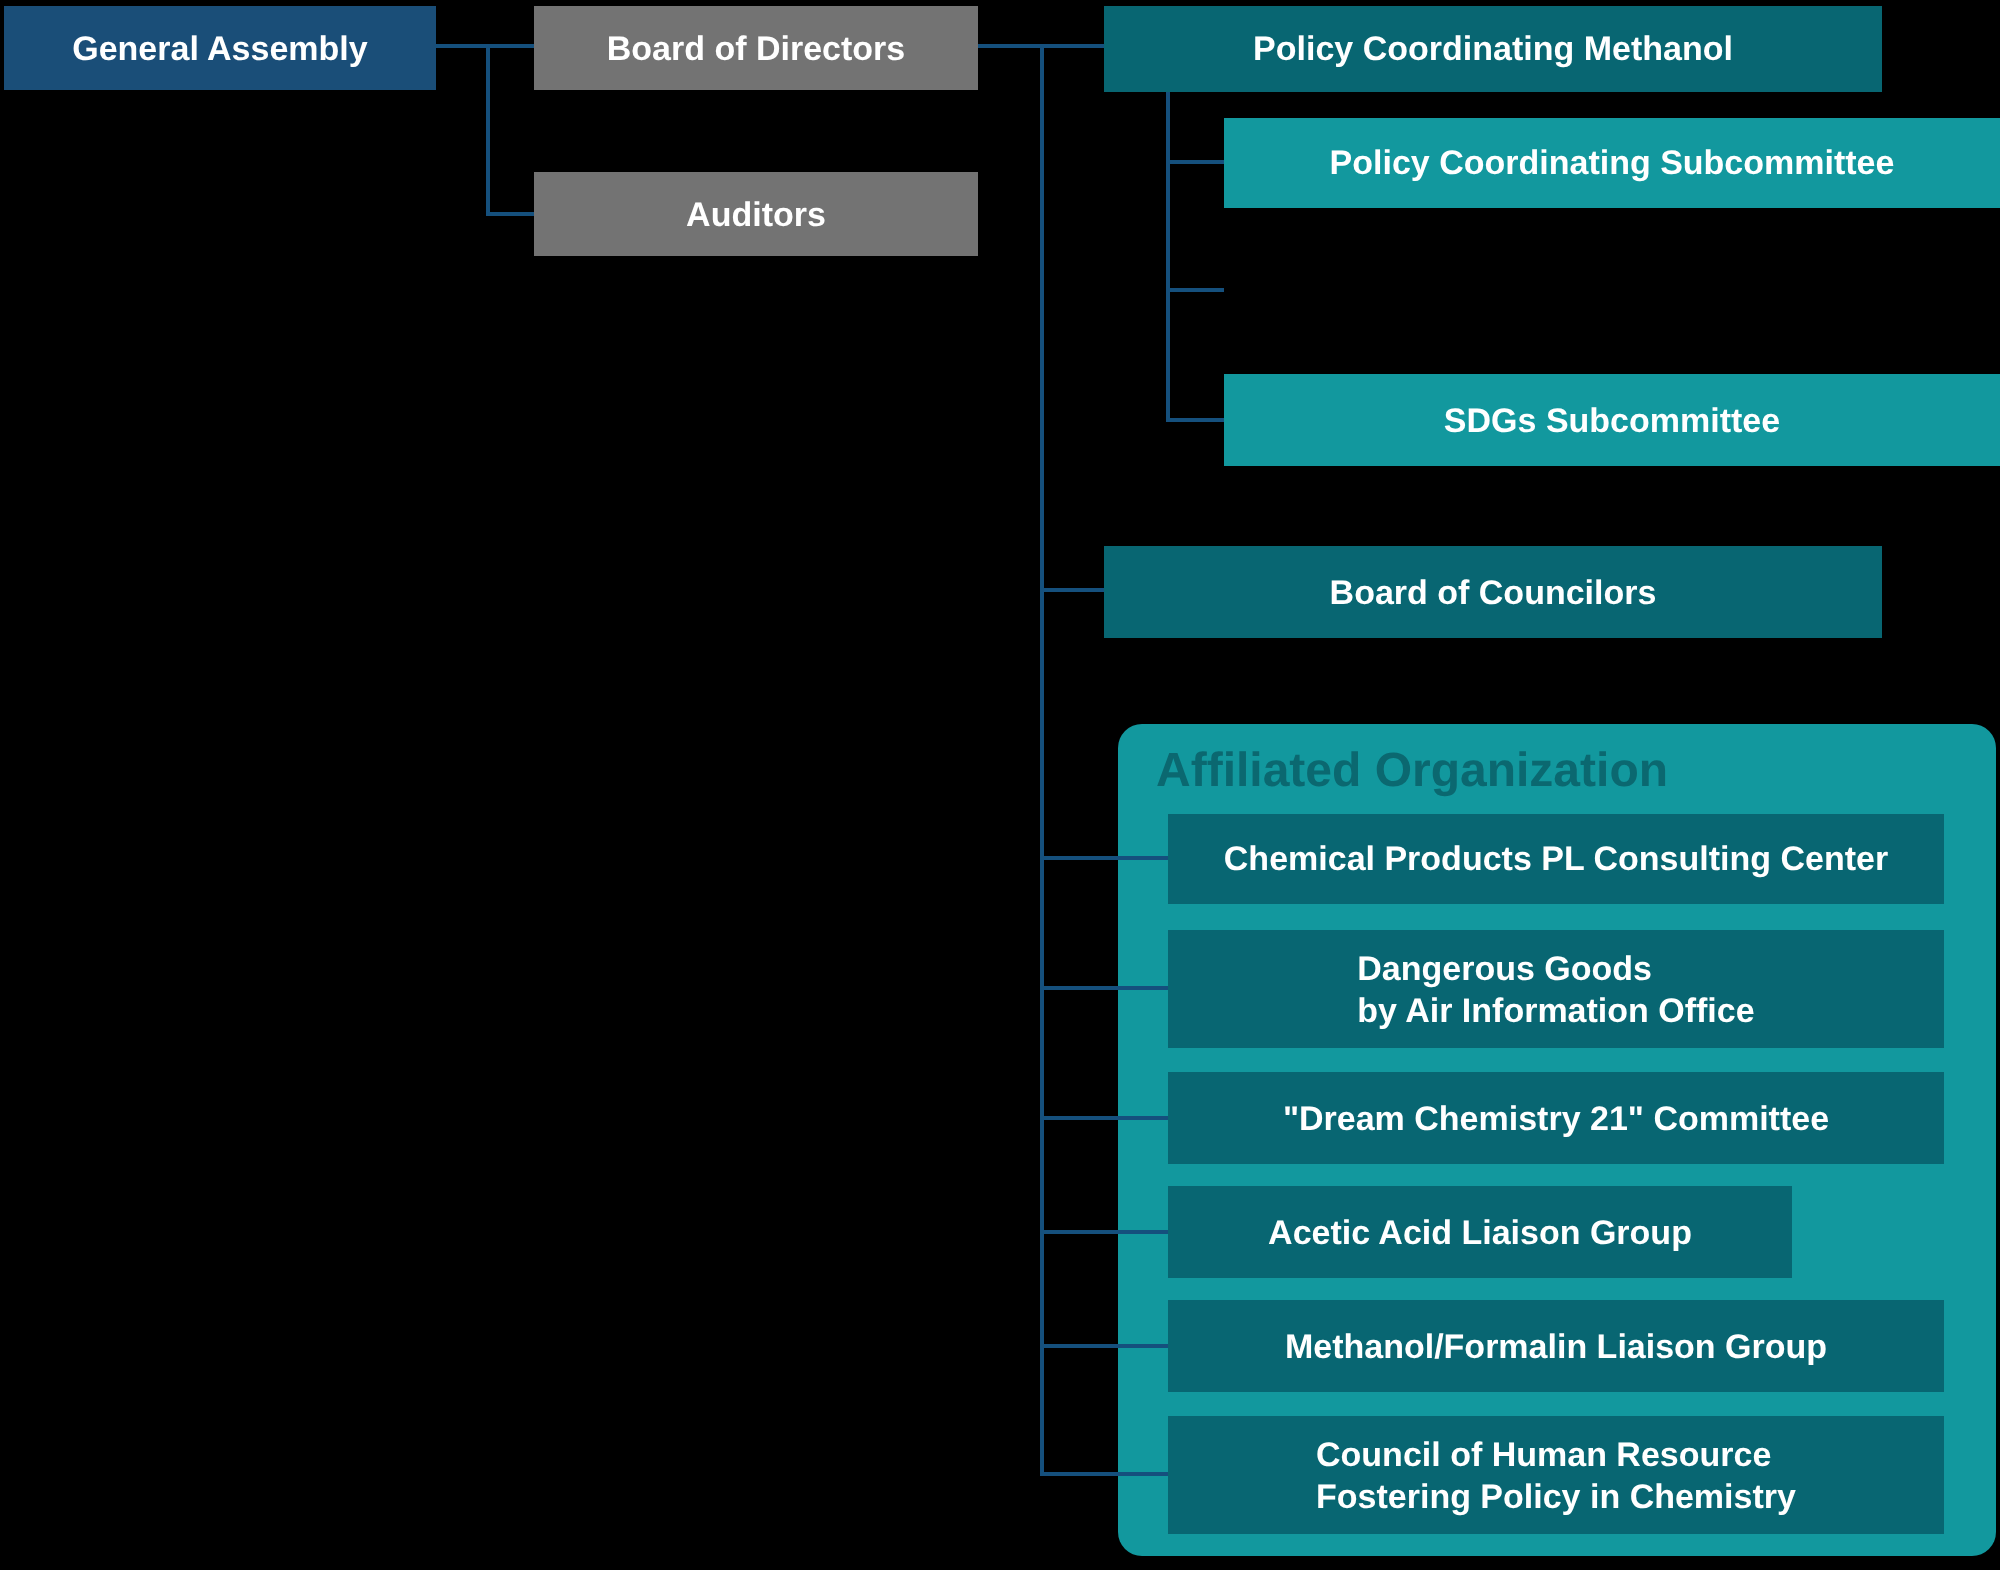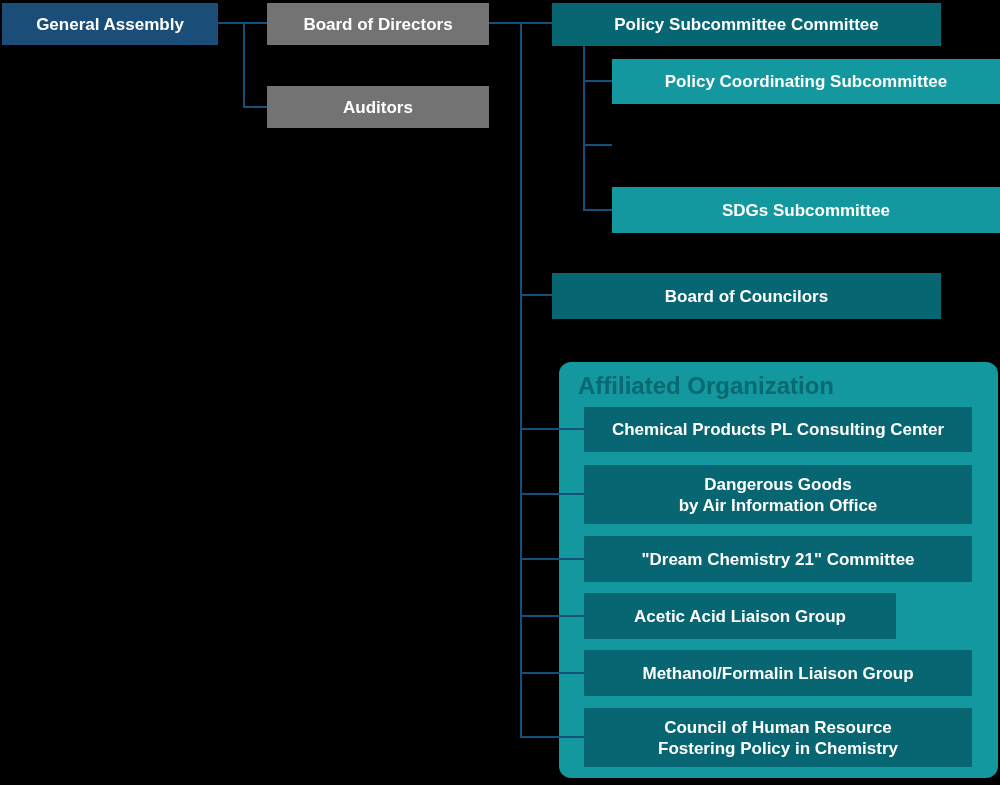--- a/index.html
+++ b/index.html
@@ -20,21 +20,21 @@
     position: absolute;
     background: #15507d;
     z-index: 2;
   }
   
   .node {
     position: absolute;
     display: flex;
     align-items: center;
     justify-content: center;
-    text-align: center;
+    text-align: left;
     color: #ffffff;
     font-size: 17px;
     font-weight: 700;
     line-height: 21px;
     white-space: pre-line;
     z-index: 3;
   }
   .navy  { background: #1a4e78; }
   .blue  { background: #737373; }
   .dteal { background: #086672; }
@@ -81,21 +81,21 @@
   <div class="line" style="left:520px; top:615px; width:64px; height:2px;"></div>
   <div class="line" style="left:520px; top:672px; width:64px; height:2px;"></div>
   <div class="line" style="left:520px; top:736px; width:64px; height:2px;"></div>
 
   <div class="node navy" style="left:2px; top:3px; width:216px; height:42px;">General Assembly</div>
 
   <div class="node blue" style="left:267px; top:3px; width:222px; height:42px;">Board of Directors</div>
 
   <div class="node blue" style="left:267px; top:86px; width:222px; height:42px;">Auditors</div>
 
-  <div class="node dteal" style="left:552px; top:3px; width:389px; height:43px;">Policy Subcommittee Committee</div>
+  <div class="node dteal" style="left:552px; top:3px; width:389px; height:43px;">Policy Coordinating Methanol</div>
 
   <div class="node lteal" style="left:612px; top:59px; width:388px; height:45px;">Policy Coordinating Subcommittee</div>
 
 
   <div class="node lteal" style="left:612px; top:187px; width:388px; height:46px;">SDGs Subcommittee</div>
 
   <div class="node dteal" style="left:552px; top:273px; width:389px; height:46px;">Board of Councilors</div>
 
   <div class="group-container"></div>
   <div class="group-title">Affiliated Organization</div>

